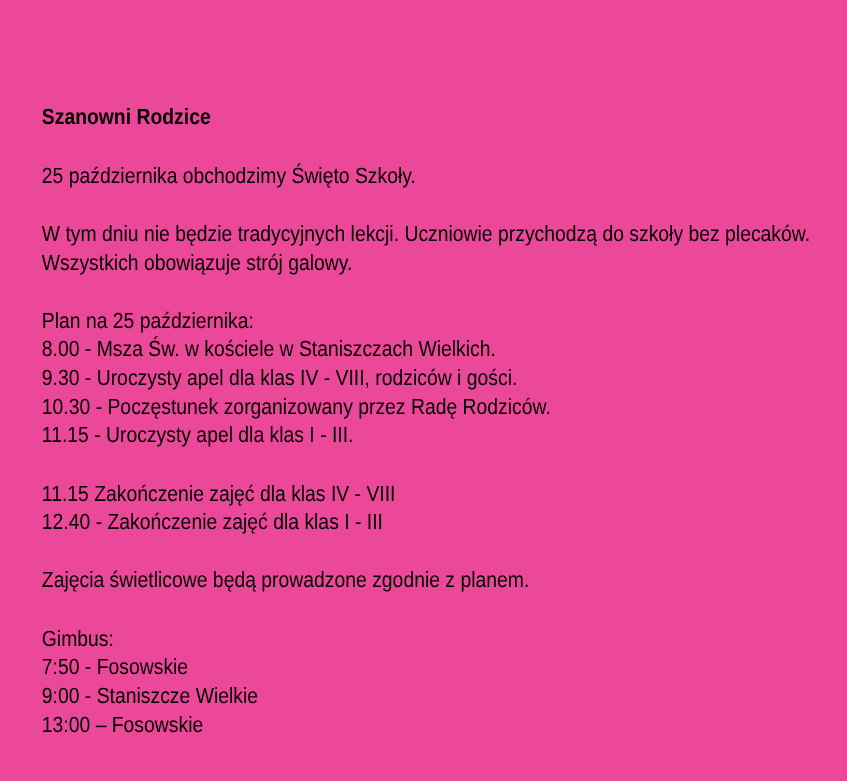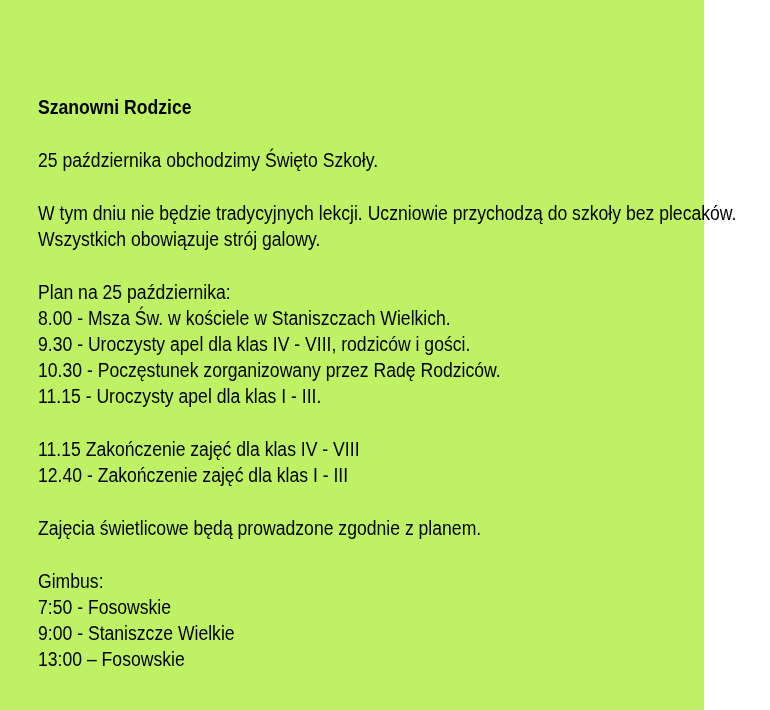--- a/index.html
+++ b/index.html
@@ -5,23 +5,23 @@
   * { margin: 0; padding: 0; box-sizing: border-box; }
   html, body {
     width: 770px;
     height: 710px;
     background: #ffffff;
     overflow: hidden;
     font-family: "Liberation Sans", sans-serif;
   }
   .page {
     position: relative;
-    width: 704px;
+    width: 770px;
     height: 710px;
-    background: #bef264;
+    background: #ec4899;
   }
   .doc {
     position: absolute;
     left: 38px;
     top: 94px;
     color: #000000;
     font-size: 20px;
     
     transform: scaleX(0.88);
     transform-origin: 0 0;

